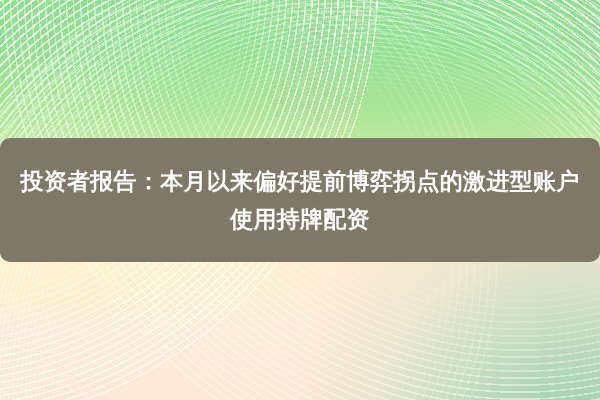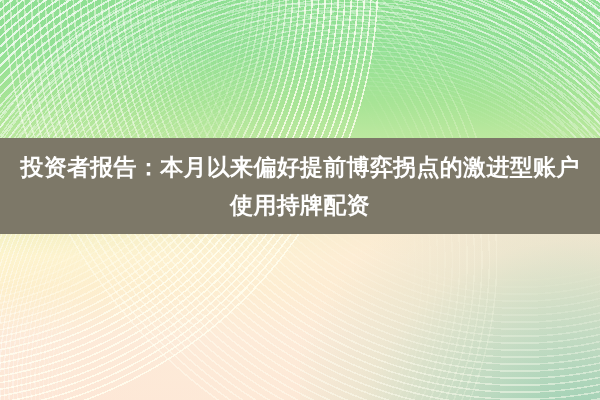--- a/index.html
+++ b/index.html
@@ -188,25 +188,26 @@
       rgba(0,0,0,1) 66%, rgba(0,0,0,1) 92%, rgba(0,0,0,0) 100%);
     opacity: 0.6;
   }
 
   
   .title-band {
     position: absolute;
     left: 0;
     right: 0;
     top: 138px;
-    height: 96px;
+    height: 124px;
     background: #7d7868;
     display: flex;
     align-items: center;
     justify-content: center;
+    border-radius: 10px;
   }
 
   .title-text {
     margin: 0;
     width: 576px;
     text-align: center;
     color: #ffffff;
     font-size: 23px;
     font-weight: bold;
     line-height: 38px;

